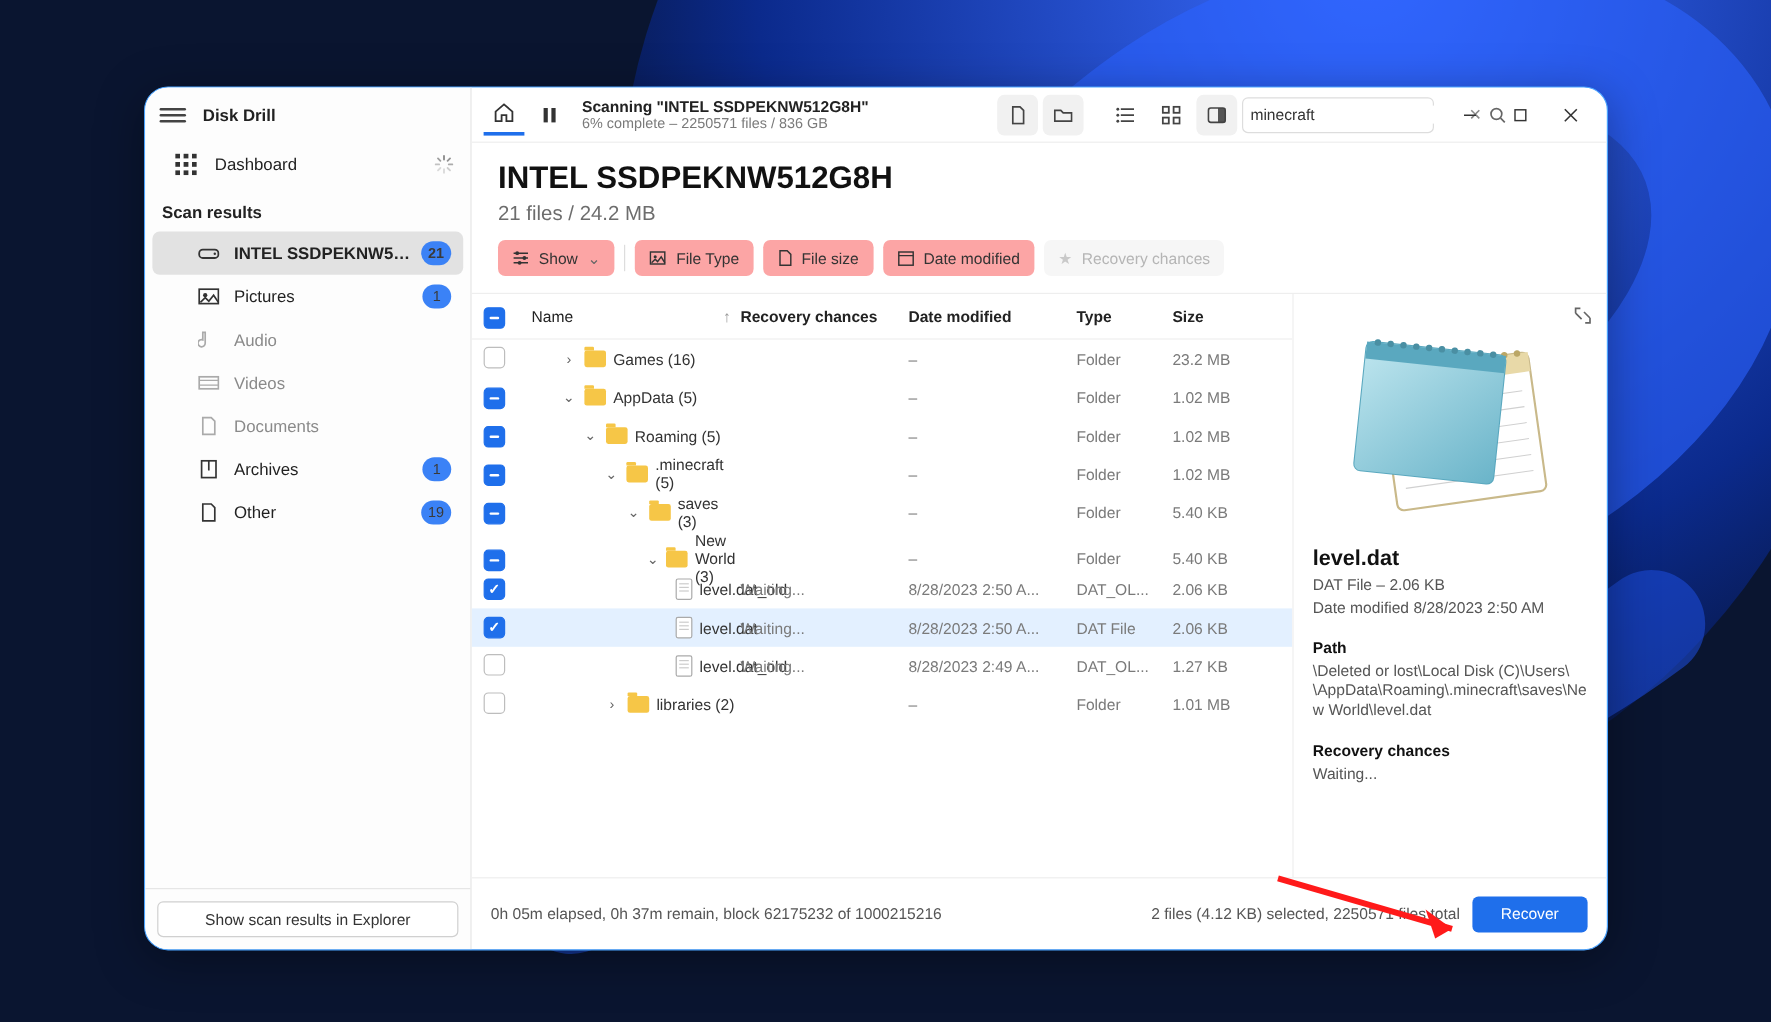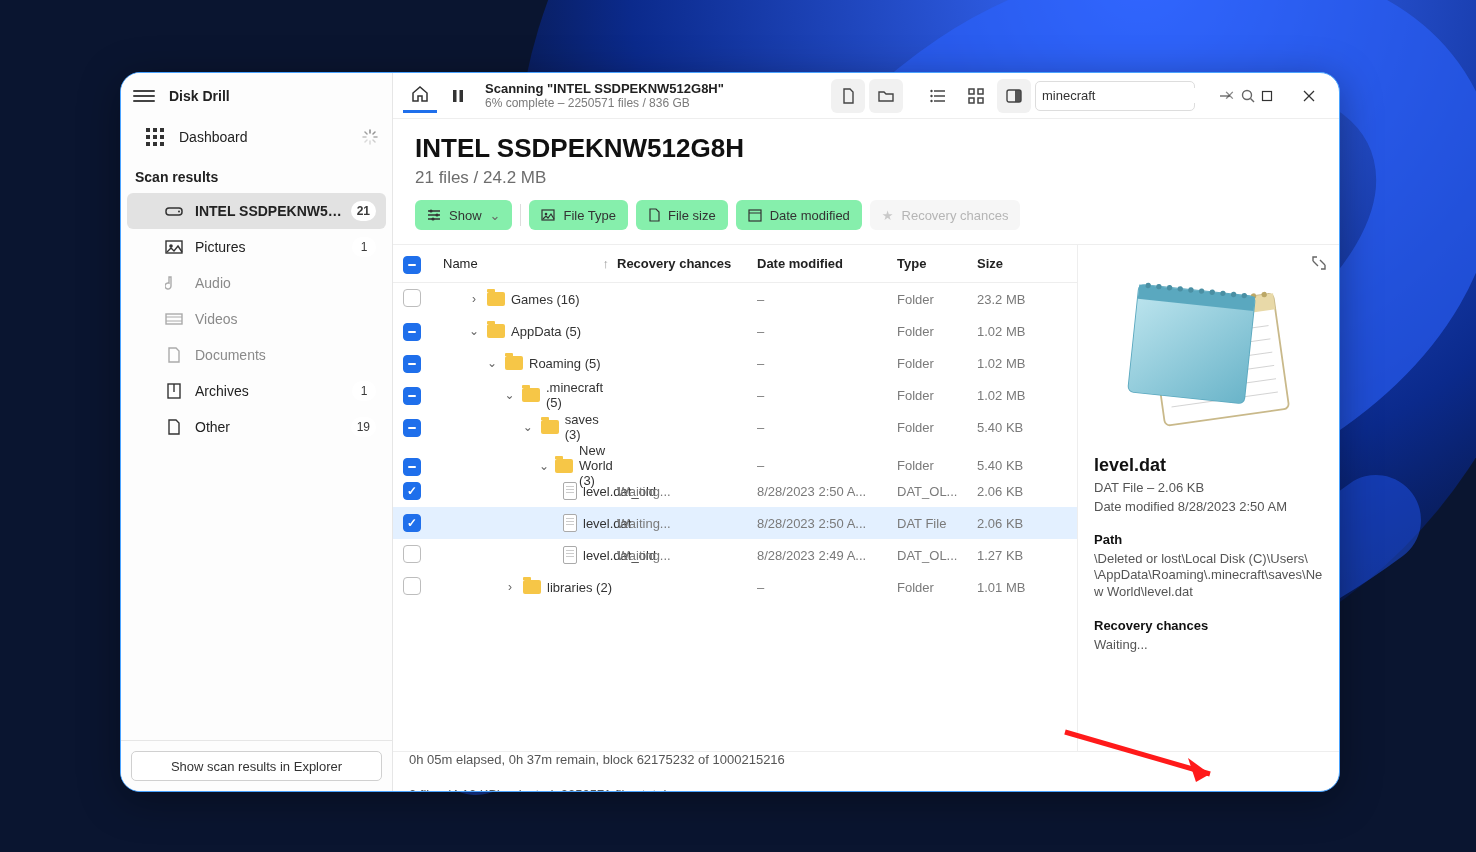--- a/index.html
+++ b/index.html
@@ -25,21 +25,21 @@
   .side-section-label { padding: 14px 0 8px 14px; font-size: 14px; font-weight: 600; color: #222; }
   .side-scan-item {
     display: flex; align-items: center; height: 36px; padding: 0 14px 0 38px; font-size: 14px; color: #222;
     position: relative; border-radius: 6px; margin: 0 6px;
   }
   .side-scan-item.active { background: #e2e2e2; font-weight: 600; }
   .side-scan-item.muted { color: #8a8a8a; }
   .side-scan-item .ic { width: 18px; height: 18px; margin-right: 12px; }
   .side-badge {
     position: absolute; right: 10px; min-width: 24px; height: 20px; border-radius: 10px;
-    background: #ffffff; color: #3a3a3a; font-size: 12px; display: inline-flex; align-items: center; justify-content: center;
+    background: #3b82f6; color: #3a3a3a; font-size: 12px; display: inline-flex; align-items: center; justify-content: center;
     padding: 0 6px;
   }
   .sidebar-bottom { margin-top: auto; border-top: 1px solid #e6e6e6; padding: 10px;}
   .explorer-btn {
     width: 100%; height: 30px; border: 1px solid #d0d0d0; border-radius: 5px; background: #fff;
     font-size: 13px; color: #333; cursor: pointer;
   }
   
   .main { flex: 1; display: flex; flex-direction: column; min-width: 0; }
   .topbar { height: 46px; display: flex; align-items: center; padding: 0 10px; border-bottom: 1px solid #eee; gap: 4px;}
@@ -58,21 +58,21 @@
     padding: 0 6px; gap: 6px; color: #555; font-size: 13px;
   }
   .search-box input { border: none; outline: none; flex: 1; font-size: 13px; color:#333; }
   .win-btns { display: flex; gap: 2px; margin-left: 6px; }
   .win-btn { width: 40px; height: 34px; display:inline-flex; align-items:center; justify-content:center; cursor:pointer; color:#333;}
   .header-area { padding: 14px 22px 12px 22px; }
   .big-title { font-size: 26px; font-weight: 700; color: #111; }
   .sub-title { font-size: 17px; color: #6d6d6d; margin-top: 4px; font-weight:500;}
   .filter-row { display: flex; gap: 8px; padding: 0 22px 14px 22px; align-items: center; border-bottom: 1px solid #eee;}
   .pill {
-    height: 30px; padding: 0 12px; border-radius: 6px; background: #86efac; display: inline-flex;
+    height: 30px; padding: 0 12px; border-radius: 6px; background: #fca5a5; display: inline-flex;
     align-items: center; gap: 8px; font-size: 13px; color: #333; cursor: pointer;
   }
   .pill.disabled { color: #b5b5b5; background: #f6f6f6; }
   .content-row { flex: 1; display: flex; min-height: 0; }
   .table-wrap { flex: 1; overflow: auto; }
   .tbl-header, .tbl-row {
     display: grid;
     grid-template-columns: 40px 1fr 140px 140px 80px 90px;
     align-items: center;
     padding-left: 10px; padding-right: 10px;
@@ -99,22 +99,22 @@
   
   .preview { width: 262px; border-left: 1px solid #eee; padding: 14px 16px; font-size: 13px; color: #333; position:relative;}
   .preview .expand { position:absolute; top:10px; right:12px; color:#666; cursor:pointer;}
   .notepad-ic { width: 180px; height: 170px; margin: 8px auto 18px auto; }
   .preview .fname { font-size: 18px; font-weight:600; color:#111;}
   .preview .meta { color:#555; margin-top:4px; font-size:13px;}
   .preview .sect { font-weight:600; color:#111; margin-top:18px;}
   .preview .path-text { color:#555; font-size:13px; margin-top:4px; line-height:1.25; word-break:break-word;}
   
   .statusbar {
-    height: 40px; border-top: 1px solid #eee; display: flex; 
-    padding: 0 16px; font-size: 13px; color: #555; gap: 10px; flex-direction: column;
+    height: 60px; border-top: 1px solid #eee; display: flex; align-items: center;
+    padding: 0 16px; font-size: 13px; color: #555; gap: 10px;
   }
   .statusbar .spacer { flex: 1; }
   .recover-btn {
     background: #1f6feb; color: #fff; border: none; height: 30px; padding: 0 24px; border-radius: 5px;
     font-size: 13px; font-weight: 500; cursor: pointer;
   }
   .arrow-annot { position:absolute; left: calc(120px + 940px); top: calc(72px + 652px); pointer-events:none;}
   svg { display:block; }
 </style>
 </head>

